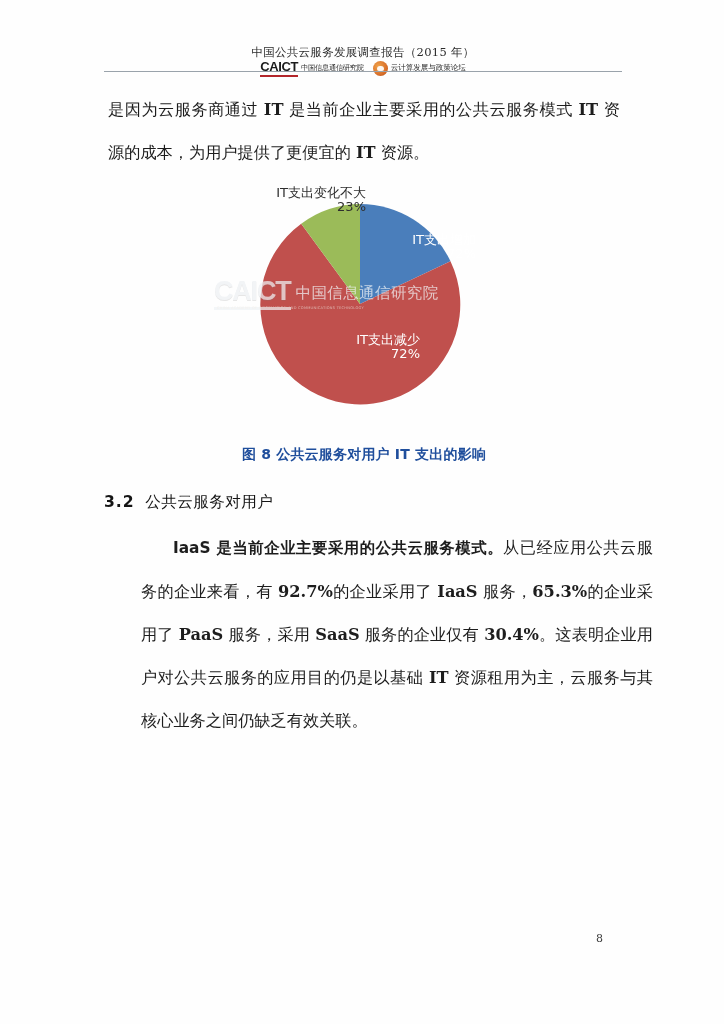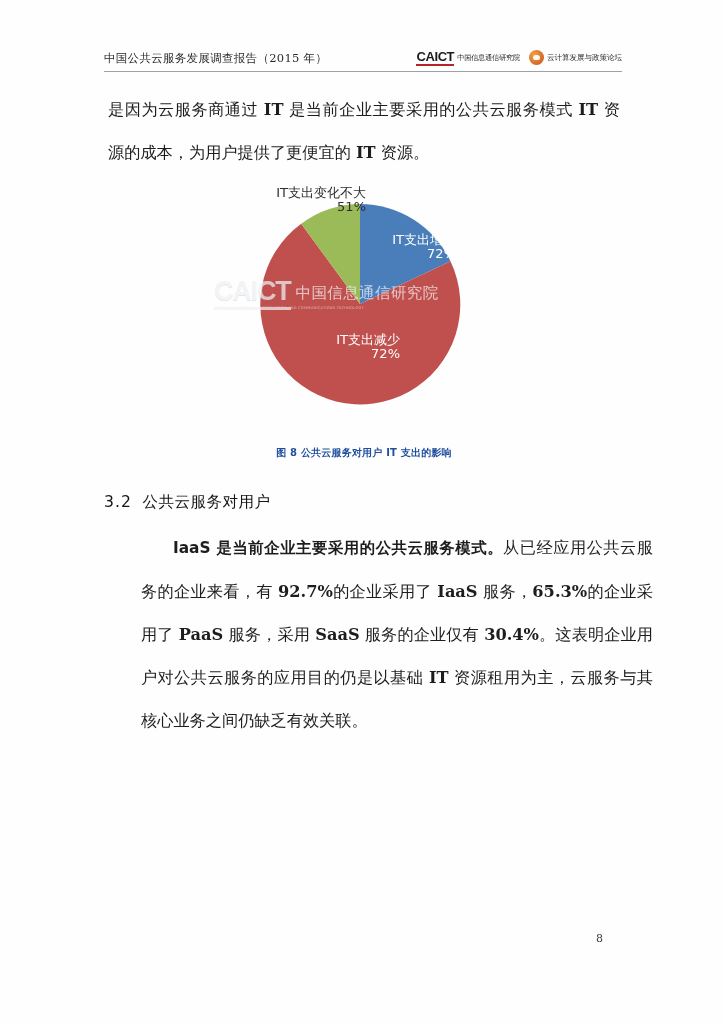--- a/index.html
+++ b/index.html
@@ -24,20 +24,21 @@
   
   .header {
     position: absolute;
     left: 104px;
     top: 45px;
     width: 518px;
     height: 26px;
     display: flex;
     align-items: center;
     justify-content: space-between;
+    flex-direction: column;
   }
   .header-title {
     font-size: 11.5px;
     letter-spacing: 0.3px;
     color: #2b2b2b;
     white-space: nowrap;
     font-family: "DejaVu Serif", serif;
   }
   .header-logos {
     display: flex;
@@ -164,21 +165,21 @@
   .slice-label {
     position: absolute;
     text-align: right;
     font-family: "DejaVu Sans", "Liberation Sans", sans-serif;
     font-size: 13px;
     line-height: 13.5px;
     white-space: nowrap;
     pointer-events: none;
   }
   .slice-label .pct { display: block; }
-  .label-inside { color: #ffffff; }
+  .label-inside { color: #ffffff; margin-left: 20px; }
   .label-outside { color: #2e2e2e; }
 
   .label-green {
     left: 128px;
     top: 8px;
     width: 130px;
   }
   .label-blue {
     left: 252px;
     top: 55px;
@@ -235,39 +236,40 @@
   }
 
   .fig-caption {
     position: absolute;
     left: 0;
     top: 268px;
     width: 512px;
     text-align: center;
     font-family: "DejaVu Sans", "Liberation Sans", sans-serif;
     font-weight: bold;
-    font-size: 10px;
+    font-size: 14px;
     color: #1f4e9c;
     letter-spacing: 0.2px;
   }
 
   
   .section-heading {
     position: absolute;
     left: 104px;
     top: 492px;
     font-family: "DejaVu Sans", "Liberation Sans", sans-serif;
     font-size: 15.6px;
     color: #151515;
     letter-spacing: 0.4px;
     white-space: nowrap;
   }
   .section-heading .sec-num {
     font-family: "DejaVu Sans", sans-serif;
     letter-spacing: 1px;
+    font-weight: bold;
   }
 
   
   .page-number {
     position: absolute;
     left: 596px;
     top: 932px;
     font-family: "DejaVu Serif", serif;
     font-size: 11px;
     color: #3a3a3a;
@@ -304,21 +306,21 @@
           <path d="M 104 104 L 104 4 A 100 100 0 0 1 194.48 61.22 Z" fill="#4a7ebb"></path>
 
           <path d="M 104 104 L 194.48 61.22 A 100 100 0 1 1 45.21 23.73 Z" fill="#c0504d"></path>
 
           <path d="M 104 104 L 45.21 23.73 A 100 100 0 0 1 104 4 Z" fill="#9bbb59"></path>
         </svg>
       </div>
 
       <div class="slice-label label-outside label-green">
         <span>IT支出变化不大</span>
-        <span class="pct">51%</span>
+        <span class="pct">23%</span>
       </div>
 
       <div class="slice-label label-inside label-blue">
         <span>IT支出增加</span>
         <span class="pct">72%</span>
       </div>
 
       <div class="slice-label label-inside label-red">
         <span>IT支出减少</span>
         <span class="pct">72%</span>

